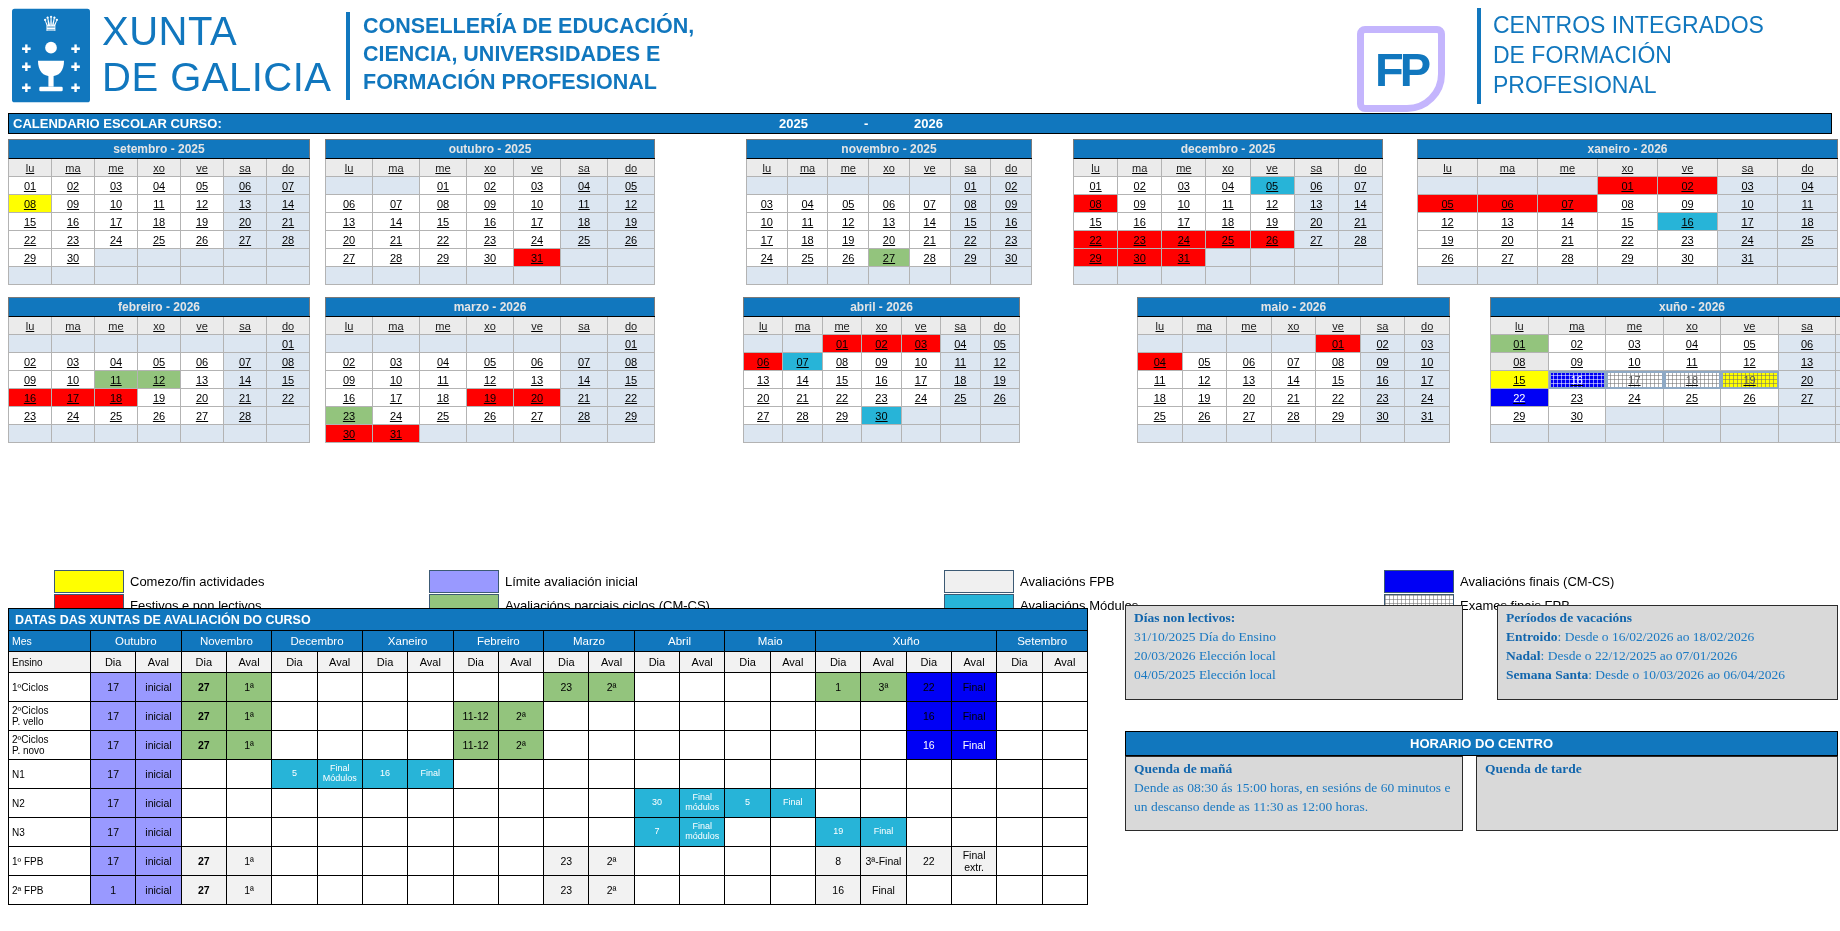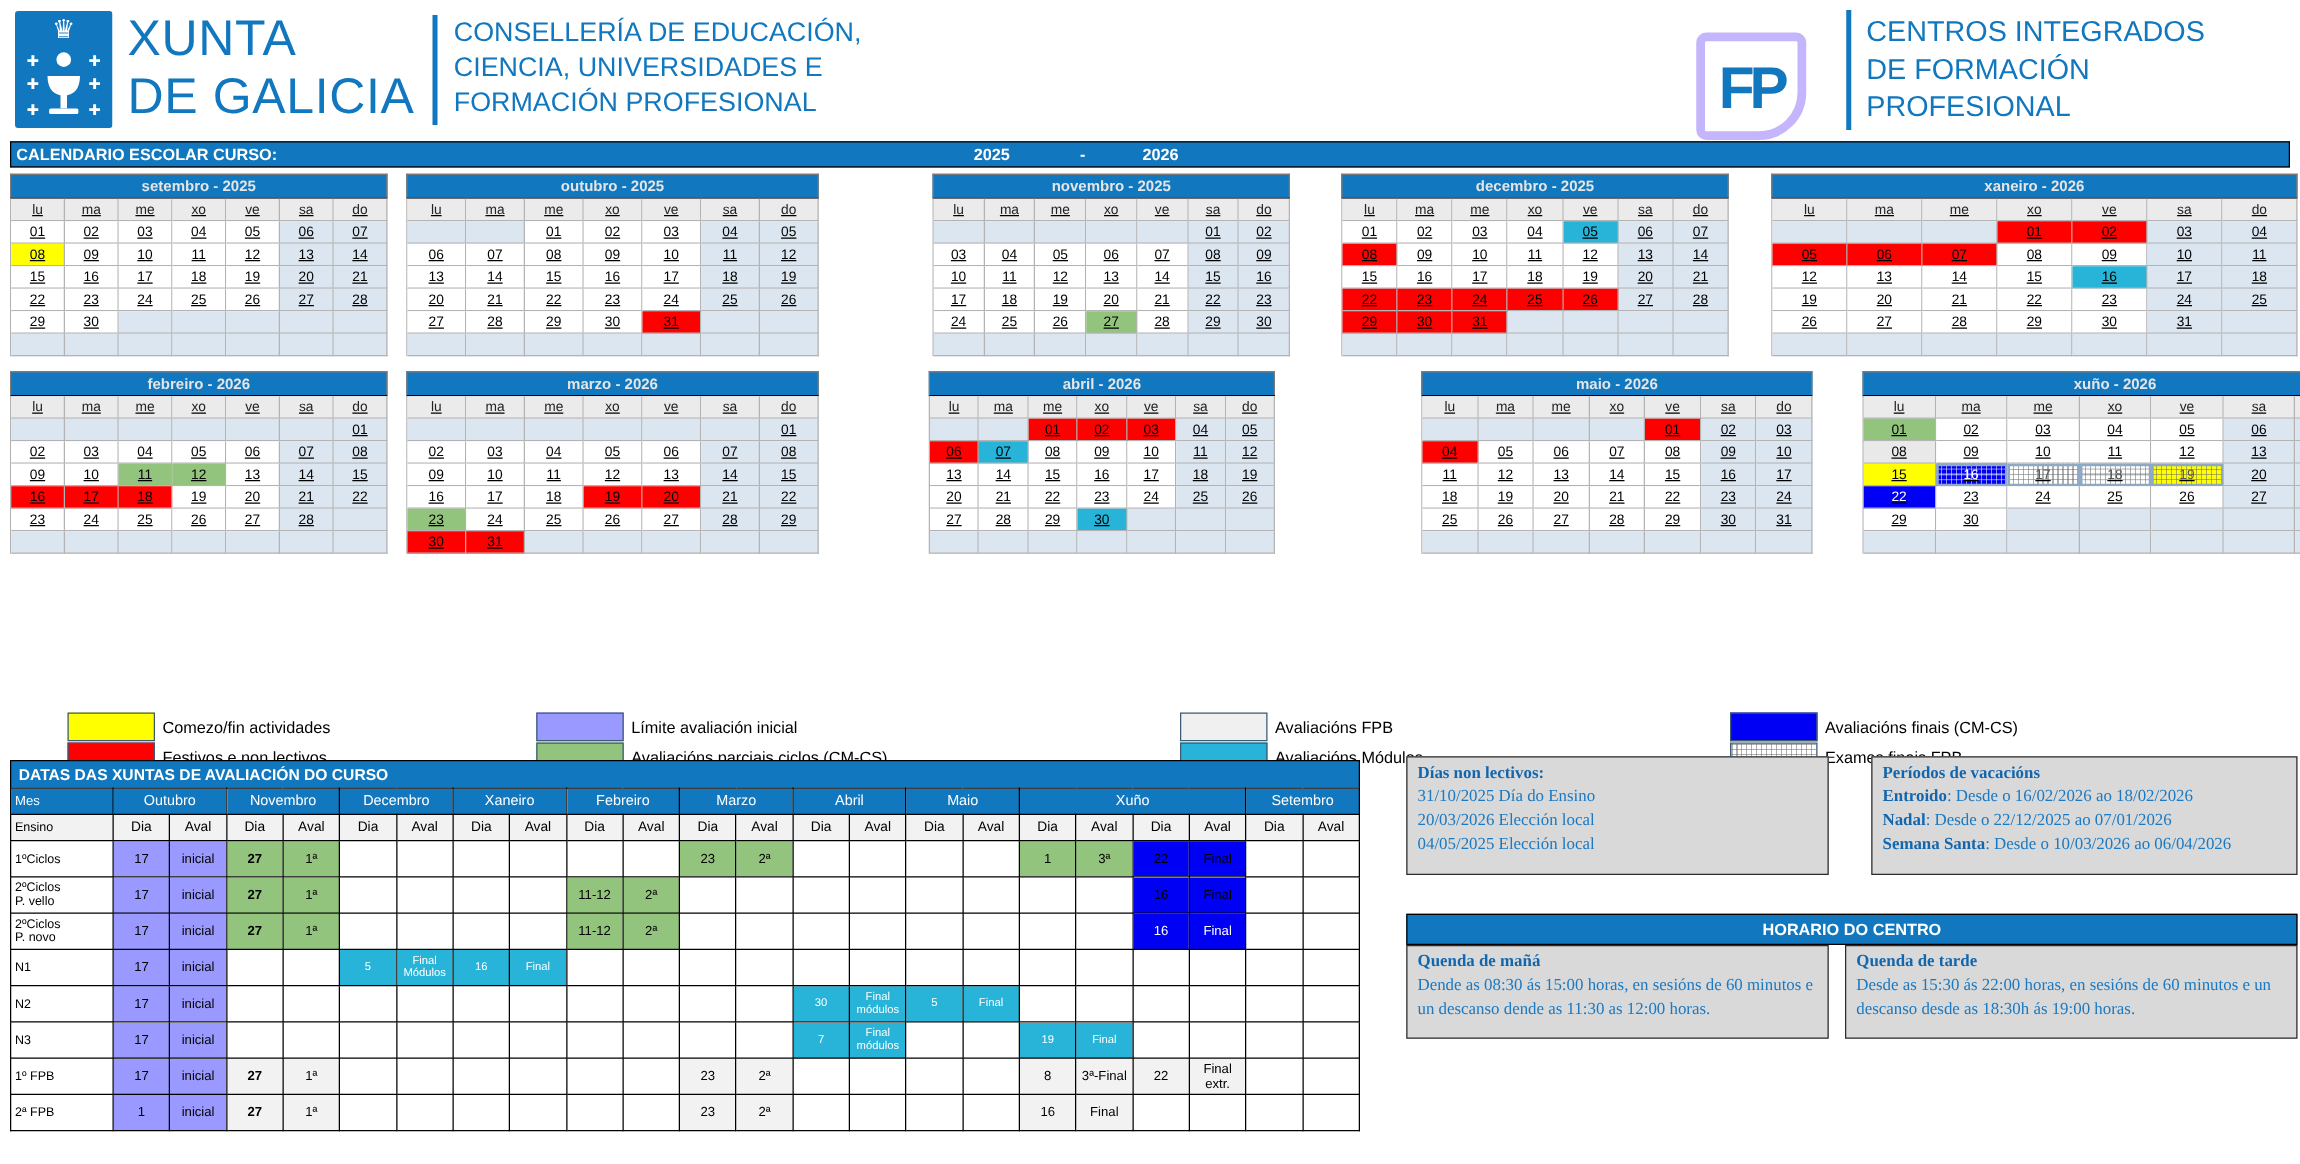--- a/index.html
+++ b/index.html
@@ -5,21 +5,21 @@
 <style>
   html,body{margin:0;padding:0;background:#fff;}
   body{width:1840px;height:931px;position:relative;overflow:hidden;
        font-family:"Liberation Sans","DejaVu Sans",sans-serif;color:#000;}
   .abs{position:absolute;}
   
   #masthead{position:absolute;top:0;left:0;right:0;height:110px;}
   #crest{left:12px;top:8px;width:78px;height:95px;}
   #xunta-name{left:102px;top:8px;color:#1177be;font-size:40px;line-height:46px;font-weight:500;letter-spacing:.5px;}
   #vbar1{left:346px;top:12px;width:4px;height:88px;background:#1177be;}
-  #conselleria{left:363px;top:12px;color:#1177be;font-size:21.5px;line-height:28px;font-weight:400;}
+  #conselleria{left:363px;top:12px;color:#1177be;font-size:21.5px;line-height:28px;font-weight:700;}
   #fp-logo{left:1357px;top:26px;width:88px;height:86px;border:7px solid #c4b5fd;box-sizing:border-box;
            border-radius:8px 8px 38px 8px;display:flex;align-items:center;justify-content:center;}
   #fp-logo span{color:#1177be;font-size:47px;font-weight:bold;letter-spacing:-4px;}
   #vbar2{left:1477px;top:8px;width:4px;height:96px;background:#1177be;}
   #centros{left:1493px;top:10px;color:#1177be;font-size:23px;line-height:30px;font-weight:500;}
   
   #title-bar{left:8px;top:113px;width:1824px;height:21px;background:#1177be;border:1px solid #000;
              box-sizing:border-box;color:#fff;font-weight:bold;font-size:13px;line-height:19px;}
   #title-bar .tb-label{position:absolute;left:4px;}
   #tb-y1{position:absolute;left:770px;}
@@ -1038,14 +1038,13 @@
 
 <div id="horario-bar" class="abs">HORARIO DO CENTRO</div>
 
 <div id="manha" class="graybox">
   <div class="btitle">Quenda de mañá</div>
   <div>Dende as 08:30 ás 15:00 horas, en sesións de 60 minutos e un descanso dende as 11:30 as 12:00 horas.</div>
 </div>
 
 <div id="tarde" class="graybox">
   <div class="btitle">Quenda de tarde</div>
-  <div>Desde as 15:30 ás 22:00 horas, en sesións de 60 minutos e un descanso desde as 18:30h ás 19:00 horas.</div>
 </div>
 
 </body></html>

